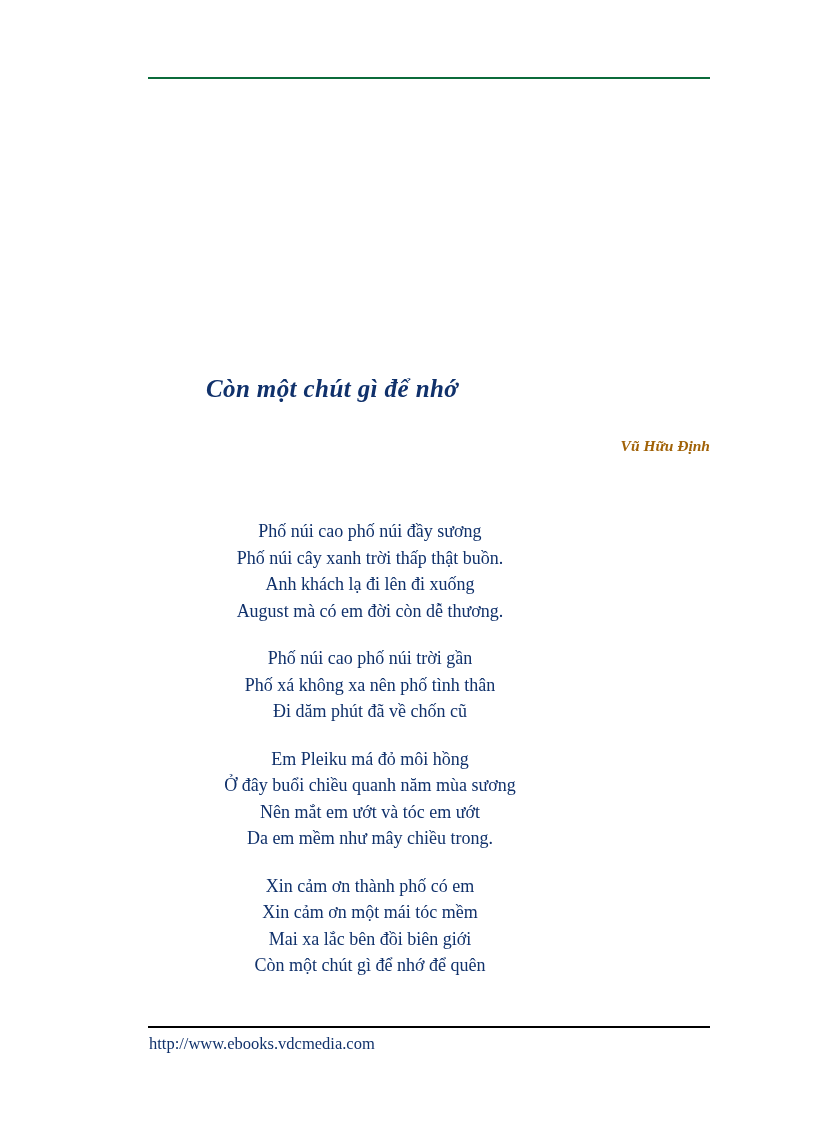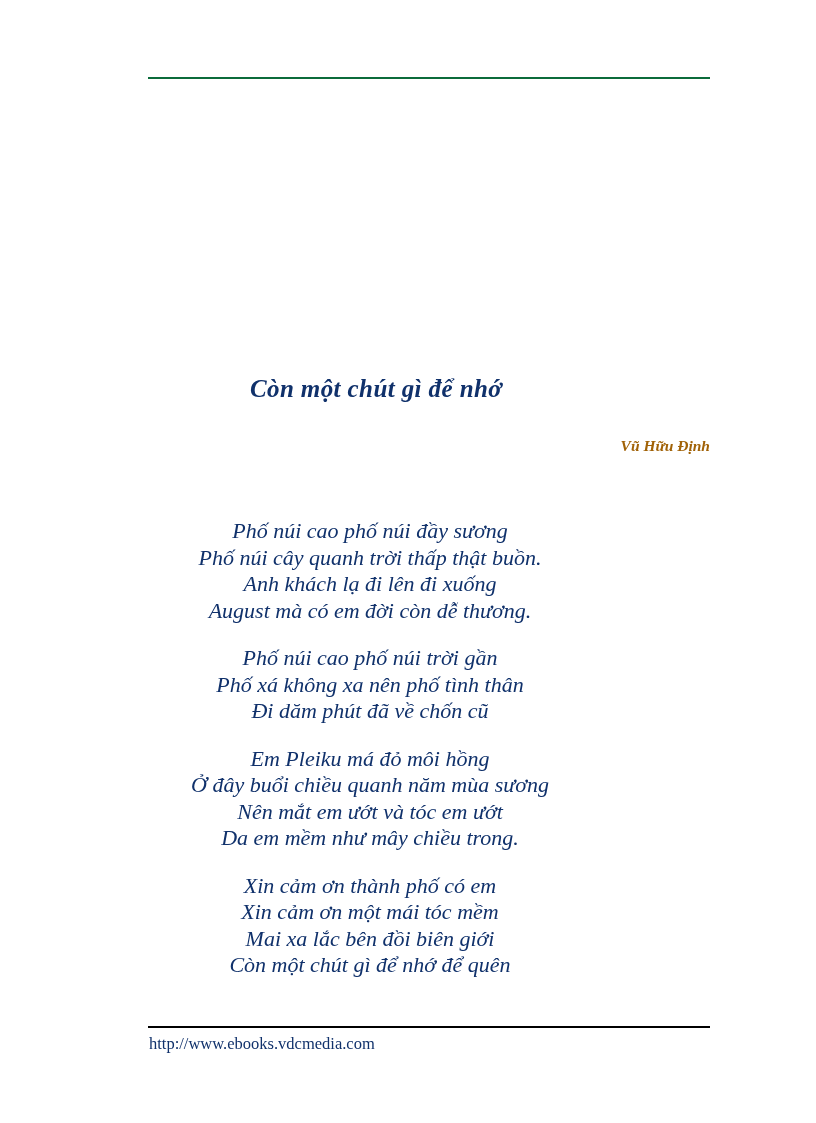--- a/index.html
+++ b/index.html
@@ -52,43 +52,41 @@
     left: 0;
     top: 375px;
     width: 664px;
     text-align: center;
     font-family: "Liberation Serif", serif;
     font-size: 25px;
     font-weight: bold;
     font-style: italic;
     color: #10316b;
     letter-spacing: 0.4px;
-    padding-left: 44px;
   }
   .poem-author {
     position: absolute;
     right: 106px;
     top: 437px;
     font-family: "Liberation Serif", serif;
     font-size: 15.5px;
     font-weight: bold;
     font-style: italic;
     color: #a16207;
   }
   .poem-body {
     position: absolute;
     left: 0;
     top: 518px;
     width: 740px;
     text-align: center;
     color: #10316b;
     font-family: "Liberation Serif", serif;
-    font-size: 22px;
+    font-size: 18px;
     line-height: 26.5px;
-    font-style: italic;
   }
   .stanza {
     margin: 0 0 21px 0;
   }
   .stanza:last-child {
     margin-bottom: 10px;
   }
   .line {
     white-space: pre;
   }
@@ -115,21 +113,21 @@
 <div class="page">
 
   <div class="header-rule"></div>
 
   <div class="poem-title">Còn một chút gì để nhớ</div>
   <div class="poem-author">Vũ Hữu Định</div>
 
   <div class="poem-body">
     <div class="stanza">
       <div class="line">Phố núi cao phố núi đầy sương</div>
-      <div class="line">Phố núi cây quanh trời thấp thật buồn.</div>
+      <div class="line">Phố núi cây xanh trời thấp thật buồn.</div>
       <div class="line">Anh khách lạ đi lên đi xuống</div>
       <div class="line">August mà có em đời còn dễ thương.</div>
     </div>
     <div class="stanza">
       <div class="line">Phố núi cao phố núi trời gần</div>
       <div class="line">Phố xá không xa nên phố tình thân</div>
       <div class="line">Đi dăm phút đã về chốn cũ</div>
     </div>
     <div class="stanza">
       <div class="line">Em Pleiku má đỏ môi hồng</div>

